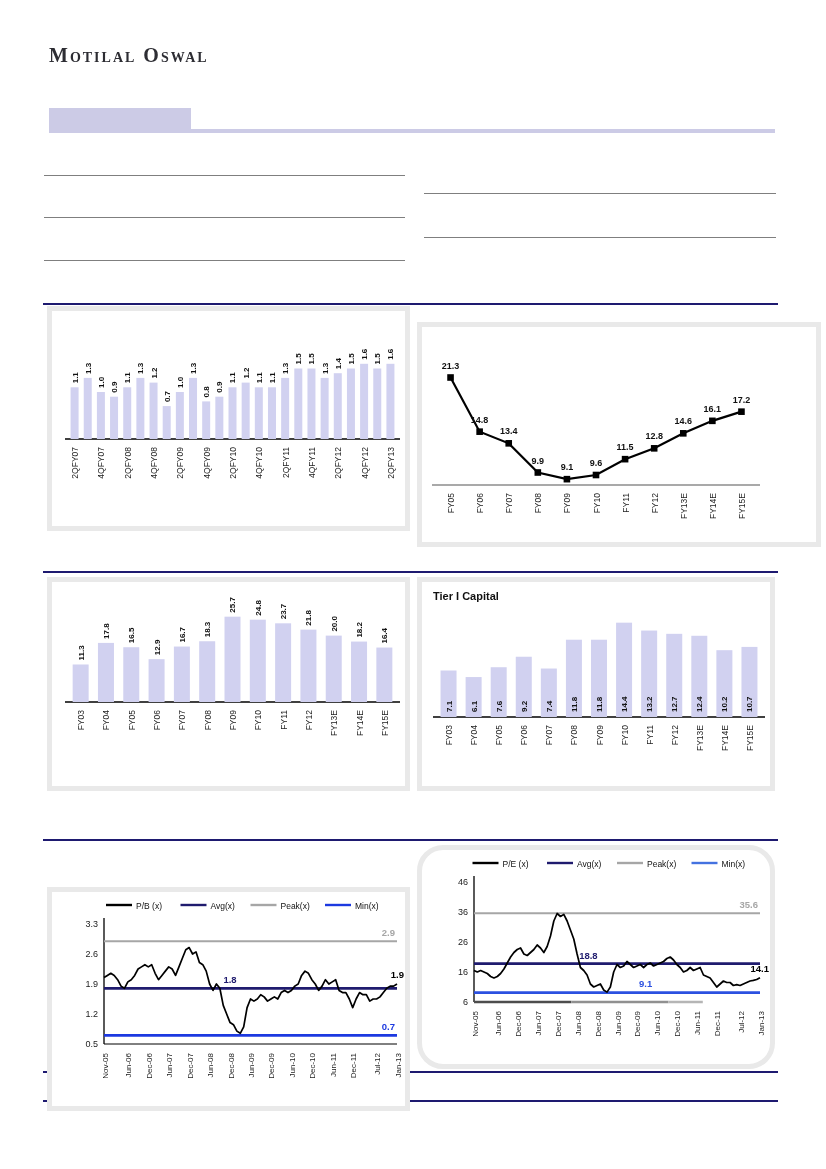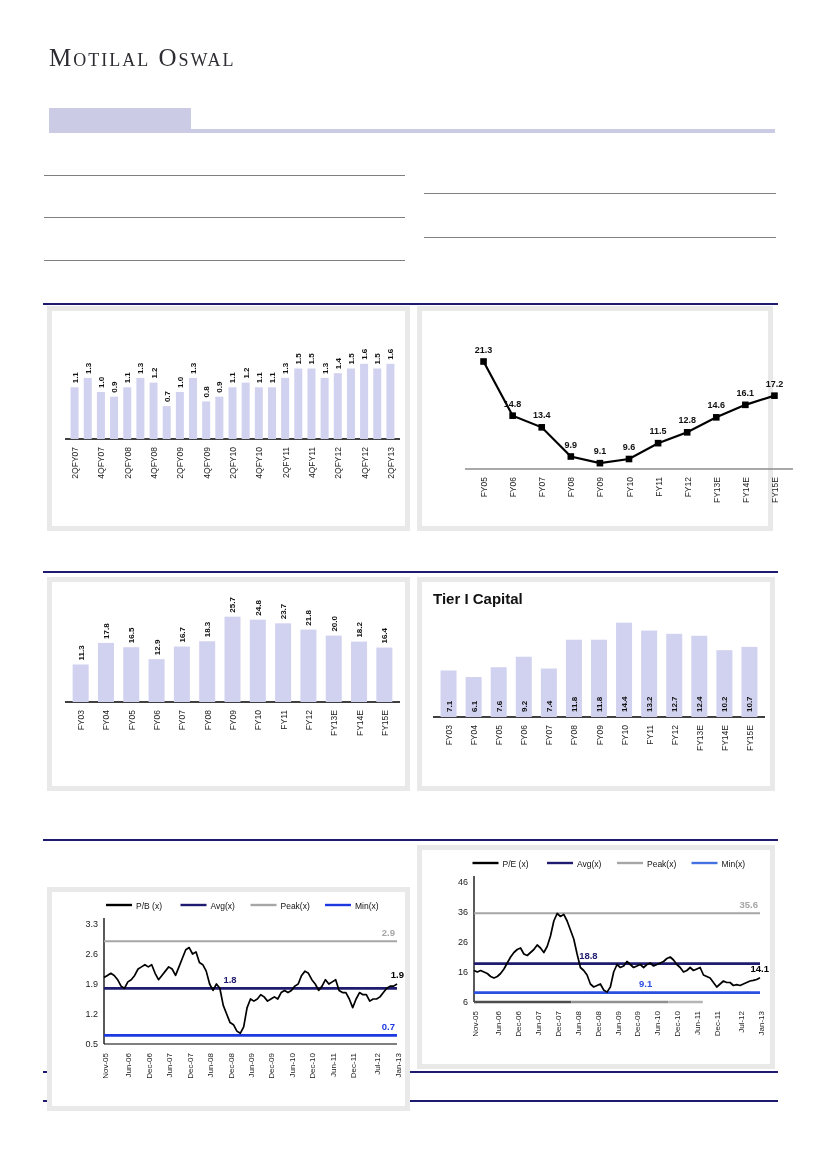--- a/index.html
+++ b/index.html
@@ -1,27 +1,27 @@
 <!DOCTYPE html>
 <html><head>
 <meta charset="utf-8">
 <style>
   * { margin:0; padding:0; box-sizing:border-box; }
   body { background:#fff; font-family:"Liberation Sans", sans-serif; }
   .page { position:relative; width:826px; height:1169px; background:#ffffff; overflow:hidden; }
   .logo { position:absolute; left:49px; top:44px; font-family:"Liberation Serif", serif;
-          font-variant:small-caps; font-weight:400; font-size:25px; letter-spacing:2px; color:#2d2d33; }
+          font-variant:small-caps; font-weight:700; font-size:20px; letter-spacing:2px; color:#2d2d33; }
   .lav-block { position:absolute; left:49px; top:108px; width:142px; height:25px; }
   .lav-strip { position:absolute; left:191px; top:129px; width:584px; height:4px; }
   .gline { position:absolute; height:1px; background:#7f7f7f; }
   .navy-rule { position:absolute; left:43px; width:735px; height:2px; }
   .panel { position:absolute; background:#fff; border:5px solid #e9e9e9; }
   .panel svg { display:block; }
   svg text { font-family:"Liberation Sans", sans-serif; }
-  .chart-title { position:absolute; left:11px; top:8px; font-size:15px; font-weight:bold; color:#111; }
+  .chart-title { position:absolute; left:11px; top:8px; font-size:11px; font-weight:bold; color:#111; }
 </style>
 </head>
 <body>
 
 <div class="page">
 
   <div class="logo">Motilal Oswal</div>
 
   <div class="lav-block" style="background: rgb(204, 203, 230);"></div>
   <div class="lav-strip" style="background: rgb(204, 203, 230);"></div>
@@ -99,21 +99,21 @@
         <text x="157.68" y="136" transform="rotate(-90 157.68 136)" font-size="8.5" fill="#222" text-anchor="end">4QFY09</text>
         <text x="184" y="136" transform="rotate(-90 184 136)" font-size="8.5" fill="#222" text-anchor="end">2QFY10</text>
         <text x="210.32" y="136" transform="rotate(-90 210.32 136)" font-size="8.5" fill="#222" text-anchor="end">4QFY10</text>
         <text x="236.64000000000001" y="136" transform="rotate(-90 236.64000000000001 136)" font-size="8.5" fill="#222" text-anchor="end">2QFY11</text>
         <text x="262.96000000000004" y="136" transform="rotate(-90 262.96000000000004 136)" font-size="8.5" fill="#222" text-anchor="end">4QFY11</text>
         <text x="289.28000000000003" y="136" transform="rotate(-90 289.28000000000003 136)" font-size="8.5" fill="#222" text-anchor="end">2QFY12</text>
         <text x="315.6" y="136" transform="rotate(-90 315.6 136)" font-size="8.5" fill="#222" text-anchor="end">4QFY12</text>
         <text x="341.92" y="136" transform="rotate(-90 341.92 136)" font-size="8.5" fill="#222" text-anchor="end">2QFY13</text>
       </svg>
   </div>
-  <div class="panel" style="left:417px; top:306px; width:356px; height:225px;padding-left:33px;">
+  <div class="panel" style="left:417px; top:322px; width:404px; height:225px;">
     <svg width="348" height="215">
         <line x1="10" y1="158" x2="338" y2="158" stroke="#8c8c8c" stroke-width="1.4"></line>
         <polyline points="28.545454545454547,50.5 57.63636363636363,104.66666666666666 86.72727272727272,116.33333333333334 115.81818181818181,145.5 144.9090909090909,152.16666666666669 174,148 203.0909090909091,132.16666666666669 232.1818181818182,121.33333333333333 261.27272727272725,106.33333333333334 290.3636363636364,93.83333333333331 319.45454545454544,84.66666666666667" fill="none" stroke="#000000" stroke-width="2.2"></polyline>
         <rect x="25.245454545454546" y="47.2" width="6.6" height="6.6" fill="#000"></rect>
         <text x="28.545454545454547" y="41.5" font-size="9" font-weight="600" fill="#111" text-anchor="middle">21.3</text>
         <rect x="54.336363636363636" y="101.36666666666666" width="6.6" height="6.6" fill="#000"></rect>
         <text x="57.63636363636363" y="95.66666666666666" font-size="9" font-weight="600" fill="#111" text-anchor="middle">14.8</text>
         <rect x="83.42727272727272" y="113.03333333333335" width="6.6" height="6.6" fill="#000"></rect>
         <text x="86.72727272727272" y="107.33333333333334" font-size="9" font-weight="600" fill="#111" text-anchor="middle">13.4</text>
         <rect x="112.51818181818182" y="142.2" width="6.6" height="6.6" fill="#000"></rect>
@@ -271,21 +271,21 @@
         <text x="202" y="161" transform="rotate(-90 202 161)" font-size="8" fill="#222" text-anchor="end">Jun-09</text>
         <text x="222.4418604651163" y="161" transform="rotate(-90 222.4418604651163 161)" font-size="8" fill="#222" text-anchor="end">Dec-09</text>
         <text x="242.88372093023256" y="161" transform="rotate(-90 242.88372093023256 161)" font-size="8" fill="#222" text-anchor="end">Jun-10</text>
         <text x="263.3255813953489" y="161" transform="rotate(-90 263.3255813953489 161)" font-size="8" fill="#222" text-anchor="end">Dec-10</text>
         <text x="283.7674418604651" y="161" transform="rotate(-90 283.7674418604651 161)" font-size="8" fill="#222" text-anchor="end">Jun-11</text>
         <text x="304.2093023255814" y="161" transform="rotate(-90 304.2093023255814 161)" font-size="8" fill="#222" text-anchor="end">Dec-11</text>
         <text x="328.0581395348837" y="161" transform="rotate(-90 328.0581395348837 161)" font-size="8" fill="#222" text-anchor="end">Jul-12</text>
         <text x="348.5" y="161" transform="rotate(-90 348.5 161)" font-size="8" fill="#222" text-anchor="end">Jan-13</text>
       </svg>
   </div>
-  <div class="panel" style="left:417px; top:845px; width:358px; height:224px;">
+  <div class="panel" style="left:417px; top:845px; width:358px; height:224px;border-radius:26px;">
     <svg width="348" height="214">
         <line x1="50.5" y1="13" x2="76.5" y2="13" stroke="#000000" stroke-width="2.4"></line>
         <text x="80.5" y="16.5" font-size="8.5" fill="#111">P/E (x)</text>
         <line x1="125" y1="13" x2="151" y2="13" stroke="#1f1b6e" stroke-width="2.4"></line>
         <text x="155" y="16.5" font-size="8.5" fill="#111">Avg(x)</text>
         <line x1="195" y1="13" x2="221" y2="13" stroke="#a6a6a6" stroke-width="2.4"></line>
         <text x="225" y="16.5" font-size="8.5" fill="#111">Peak(x)</text>
         <line x1="269.5" y1="13" x2="295.5" y2="13" stroke="#4472e0" stroke-width="2.4"></line>
         <text x="299.5" y="16.5" font-size="8.5" fill="#111">Min(x)</text>
         <line x1="52" y1="26" x2="52" y2="152" stroke="#000" stroke-width="1.3"></line>

